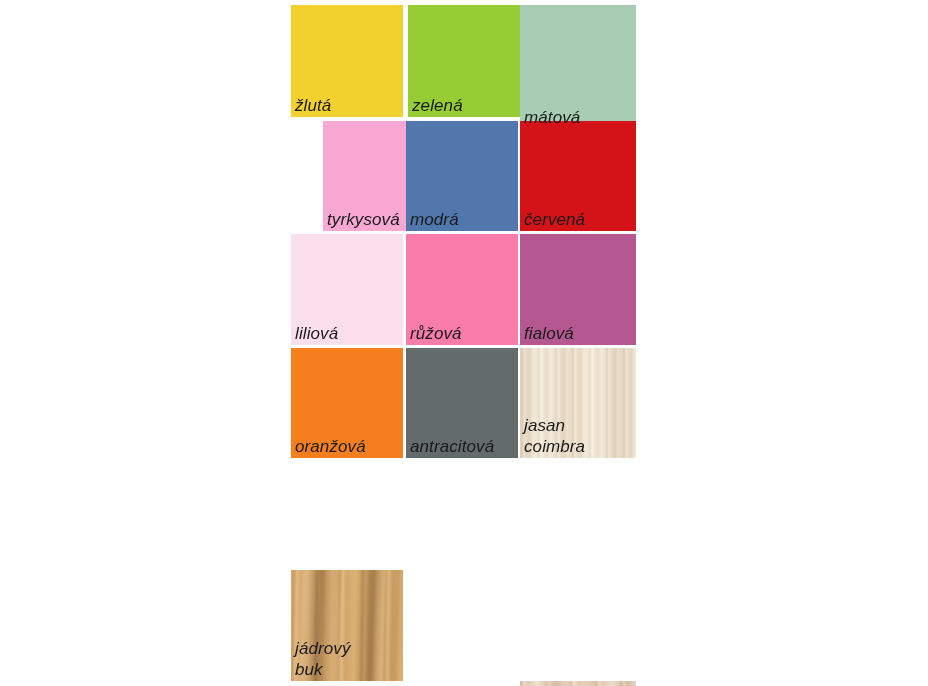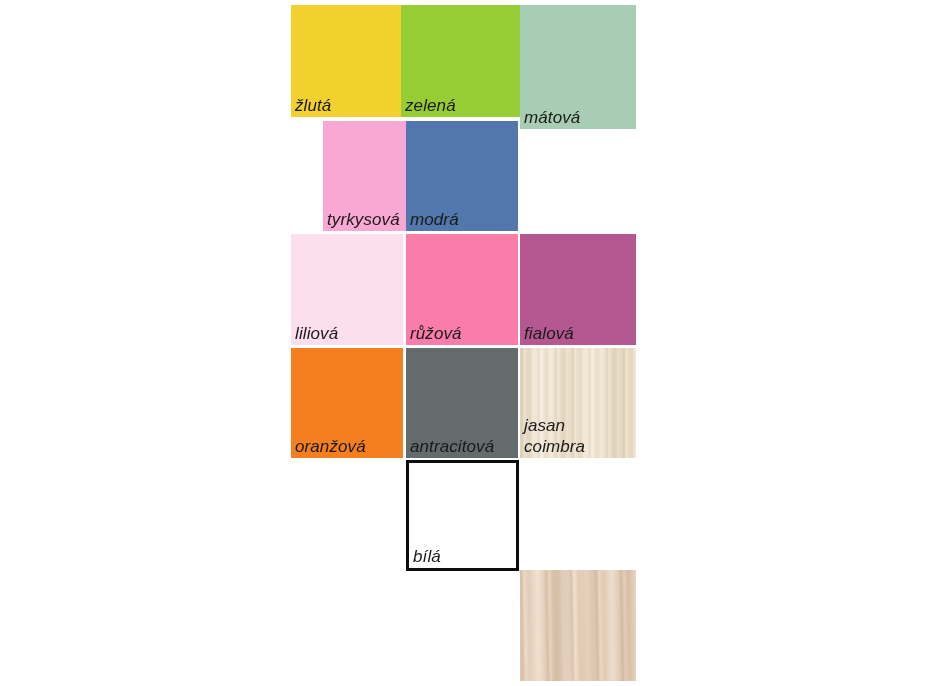--- a/index.html
+++ b/index.html
@@ -151,32 +151,35 @@
   }
 </style>
 </head>
 <body>
 
 <div id="palette">
 
   <div class="swatch t-zluta" style="left:0px;  top:0px;   width:112px; height:112px;">
     <span class="swatch-label">žlutá</span>
   </div>
-  <div class="swatch t-zelena" style="left:110px; top:0px;  width:132px; height:112px;">
+  <div class="swatch t-zelena" style="left:117px; top:0px;  width:132px; height:112px;">
     <span class="swatch-label">zelená</span>
   </div>
   <div class="swatch t-matova" style="left:229px; top:0px;  width:116px; height:124px;">
     <span class="swatch-label">mátová</span>
   </div>
 
   <div class="swatch t-tyrkysova" style="left:0px;  top:116px; width:112px; height:110px;">
     <span class="swatch-label">tyrkysová</span>
   </div>
   <div class="swatch t-modra" style="left:115px; top:116px; width:112px; height:110px;">
     <span class="swatch-label">modrá</span>
+  </div>
+  <div class="swatch t-cervena" style="left:229px; top:116px; width:116px; height:110px;">
+    <span class="swatch-label">červená</span>
   </div>
 
   <div class="swatch t-liliova" style="left:0px;  top:229px; width:112px; height:111px;">
     <span class="swatch-label">liliová</span>
   </div>
   <div class="swatch t-fialova" style="left:229px; top:229px; width:116px; height:111px;">
     <span class="swatch-label">fialová</span>
   </div>
   <div class="swatch t-ruzova" style="left:115px; top:229px; width:112px; height:111px;">
     <span class="swatch-label">růžová</span>
@@ -186,20 +189,21 @@
     <span class="swatch-label">antracitová</span>
   </div>
   <div class="swatch t-oranzova" style="left:0px;  top:343px; width:112px; height:110px;">
     <span class="swatch-label">oranžová</span>
   </div>
   <div class="swatch wood t-jasan" style="left:229px; top:343px; width:116px; height:110px;">
     <span class="swatch-label">jasan
 coimbra</span>
   </div>
 
-  <div class="swatch t-bila" style="left:115px; top:455px; width:113px; height:111px;">
-    <span class="swatch-label">bílá</span>
+  <div class="swatch wood t-buk" style="left:0px;  top:455px; width:112px; height:111px;">
+    <span class="swatch-label">jádrový
+buk</span>
   </div>
   <div class="swatch wood t-sonoma" style="left:229px; top:455px; width:116px; height:111px;">
     
   </div>
 
 </div>
 
 </body></html>

